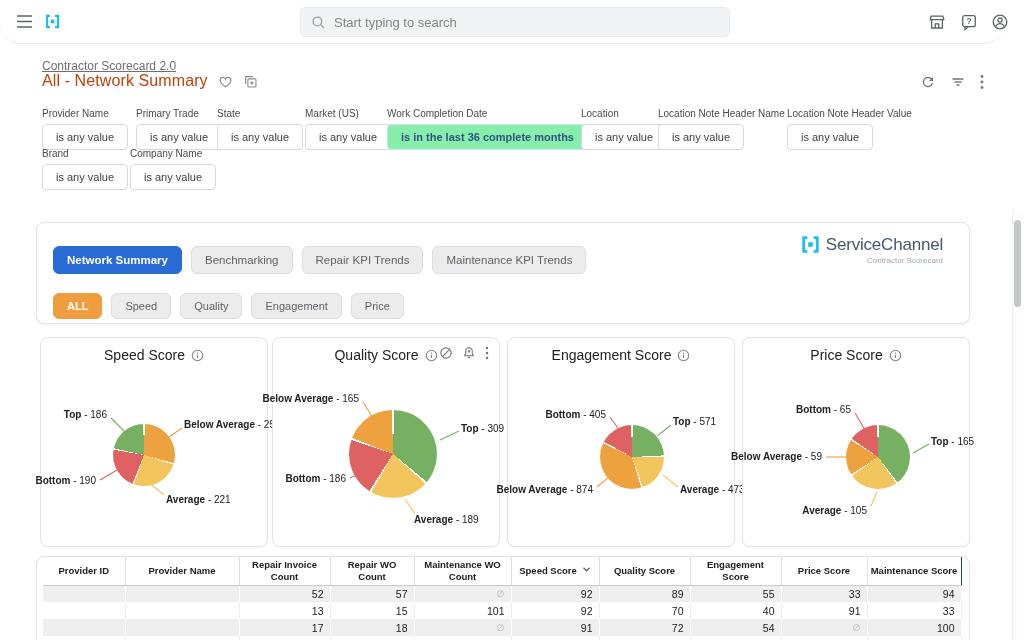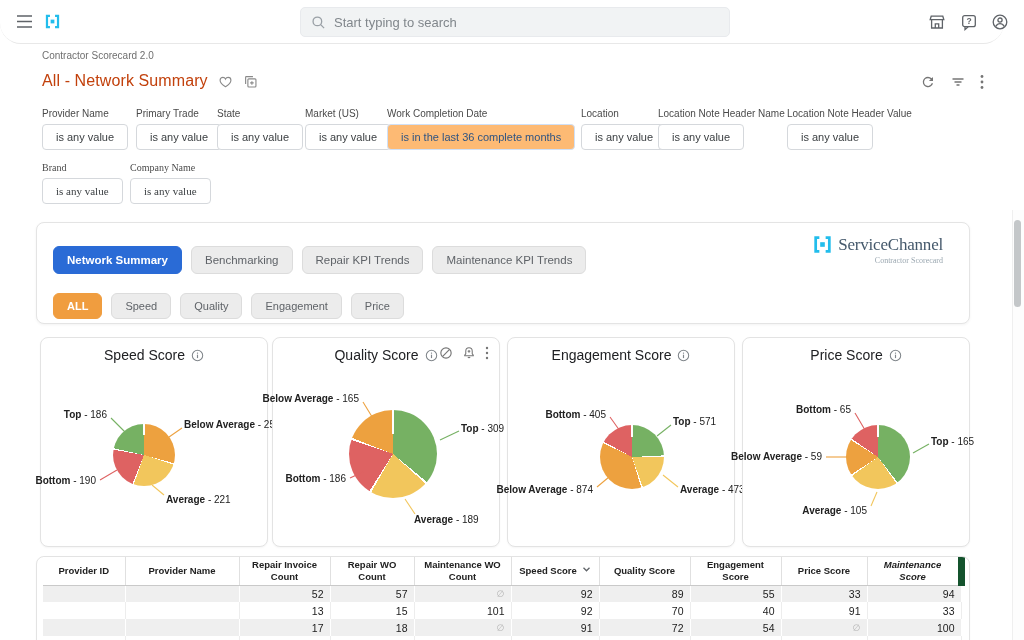--- a/index.html
+++ b/index.html
@@ -11,44 +11,44 @@
   .topbar { position:absolute; left:0; top:0; width:1004px; height:44px; background:#fff;
     border-bottom:1px solid #e8e8e8; z-index:5;border-radius:21px; }
   .icon-btn { position:absolute; cursor:pointer; display:flex; align-items:center; justify-content:center; }
   .search-wrap { position:absolute; left:300px; top:7px; width:430px; height:30px; background:#f1f3f4;
     border:1px solid #e8eaed; border-radius:5px; display:flex; align-items:center; padding:0 10px; }
   .search-wrap input { border:none; outline:none; background:transparent; font-size:13px; color:#3c4043;
     margin-left:8px; width:100%; font-family:inherit; }
   .search-wrap input::placeholder { color:#80868b; }
 
   
-  .crumb { position:absolute; left:42px; top:50px; font-size:10px; color:#6f6f6f; }
+  .crumb { position:absolute; left:42px; top:59px; font-size:12px; color:#6f6f6f;text-decoration:underline; }
   .title-row { position:absolute; left:42px; top:72px; display:flex; align-items:center; gap:10px; }
   .page-title { font-size:16px; font-weight:400; color:#c2410c; letter-spacing:.1px; }
   .title-actions { position:absolute; right:40px; top:74px; display:flex; gap:14px; align-items:center; }
 
   
   .fgroup { position:absolute; }
-  .frow1 .fgroup { top:108px; } .frow2 .fgroup { top:162px;font-family:Liberation Serif, serif; }
+  .frow1 .fgroup { top:108px; } .frow2 .fgroup { top:148px; }
   .flabel { font-size:10px; color:#4a4a4a; margin-bottom:5px; white-space:nowrap; }
   .fbox { display:inline-block; height:26px; line-height:24px; padding:0 13px; background:#fff;
     border:1px solid #d5d8dc; border-radius:4px; font-size:11px; color:#3c4043; white-space:nowrap; cursor:pointer; }
-  .fbox.hl { background:#fdba74; border-color:#cfe0f7; color:#2f5482; font-weight:400; }
+  .fbox.hl { background:#86efac; border-color:#cfe0f7; color:#2f5482; font-weight:700; }
 
   
   .dash-card { position:absolute; left:36px; top:222px; width:934px; height:102px; background:#fff;
     border:1px solid #e4e4e4; border-radius:8px; box-shadow:0 1px 3px rgba(0,0,0,.05); }
   .tabs-row { position:absolute; left:16px; top:23px; display:flex; gap:9px; }
   .cat-row { position:absolute; left:16px; top:70px; display:flex; gap:9px; }
   .tab-btn { height:28px; padding:0 13px; border-radius:6px; background:#ececec; border:1px solid #dcdcdc;
     font-size:11.5px; color:#5f6368; display:flex; align-items:center; cursor:pointer; white-space:nowrap; }
   .tab-btn.active { background:#2a6bd6; border-color:#2a6bd6; color:#fff; font-weight:700; }
   .cat-row .tab-btn { height:26px; font-size:11px; }
   .cat-row .tab-btn.cat-active { background:#f09d3f; border-color:#f09d3f; color:#fff; font-weight:700; }
-  .brand { position:absolute; right:26px; top:11px; text-align:right;font-family:Liberation Serif, serif; }
+  .brand { position:absolute; right:26px; top:11px; text-align:right; }
   .brand-top { display:flex; align-items:center; gap:5px; justify-content:flex-end; }
   .brand-name { font-size:17px; color:#44586b; font-weight:500; letter-spacing:-.2px; }
   .brand-sub { font-size:8px; color:#9aa7b0; margin-top:1px; }
 
   
   .pie-card { position:absolute; top:337px; width:228px; height:210px; background:#fff;
     border:1px solid #e3e3e3; border-radius:8px; box-shadow:0 1px 2px rgba(0,0,0,.04); }
   .pie-title-row { position:absolute; left:0; top:9px; width:100%; display:flex; justify-content:center;
     align-items:center; gap:6px; }
   .pie-title { font-size:14px; color:#202124; }
@@ -58,21 +58,21 @@
   .pie-label b { font-weight:700; }
   .lead-svg { position:absolute; left:0; top:0; pointer-events:none; }
 
   
   .table-card { position:absolute; left:36px; top:556px; width:934px; height:100px; background:#fff;
     border:1px solid #e3e3e3; border-radius:8px 8px 0 0; overflow:hidden; box-shadow:0 1px 2px rgba(0,0,0,.04); }
   table { border-collapse:collapse; table-layout:fixed; margin-left:6px; width:918px; }
   th { font-size:9.5px; font-weight:700; color:#212121; text-align:center; height:28px; padding:2px 3px;
     border-right:1px solid #e0e0e0; border-bottom:1px solid #c9c9c9; line-height:1.2; vertical-align:middle;
     background:#fff; cursor:pointer; }
-  th:last-child { border-right:7px solid #14532d;font-style:italic; }
+  th:last-child { border-right:1px solid #14532d; }
   td { font-size:10.5px; color:#212121; text-align:right; height:17px; padding:0 6px;
     border-right:1px solid #ededed; white-space:nowrap; }
   tbody tr:nth-child(odd) td { background:#efefef; border-right-color:#fff; }
   td.nullv { color:#b5b5b5; font-size:9px; }
   .sort-ch { display:inline-block; margin-left:5px; vertical-align:1px; }
 
   
   .sb-track { position:absolute; left:1012px; top:210px; width:12px; height:430px; background:#fdfdfd;
     border-left:1px solid #efefef; }
   .sb-thumb { position:absolute; left:1014px; top:220px; width:7px; height:87px; background:#c4c7c9;

